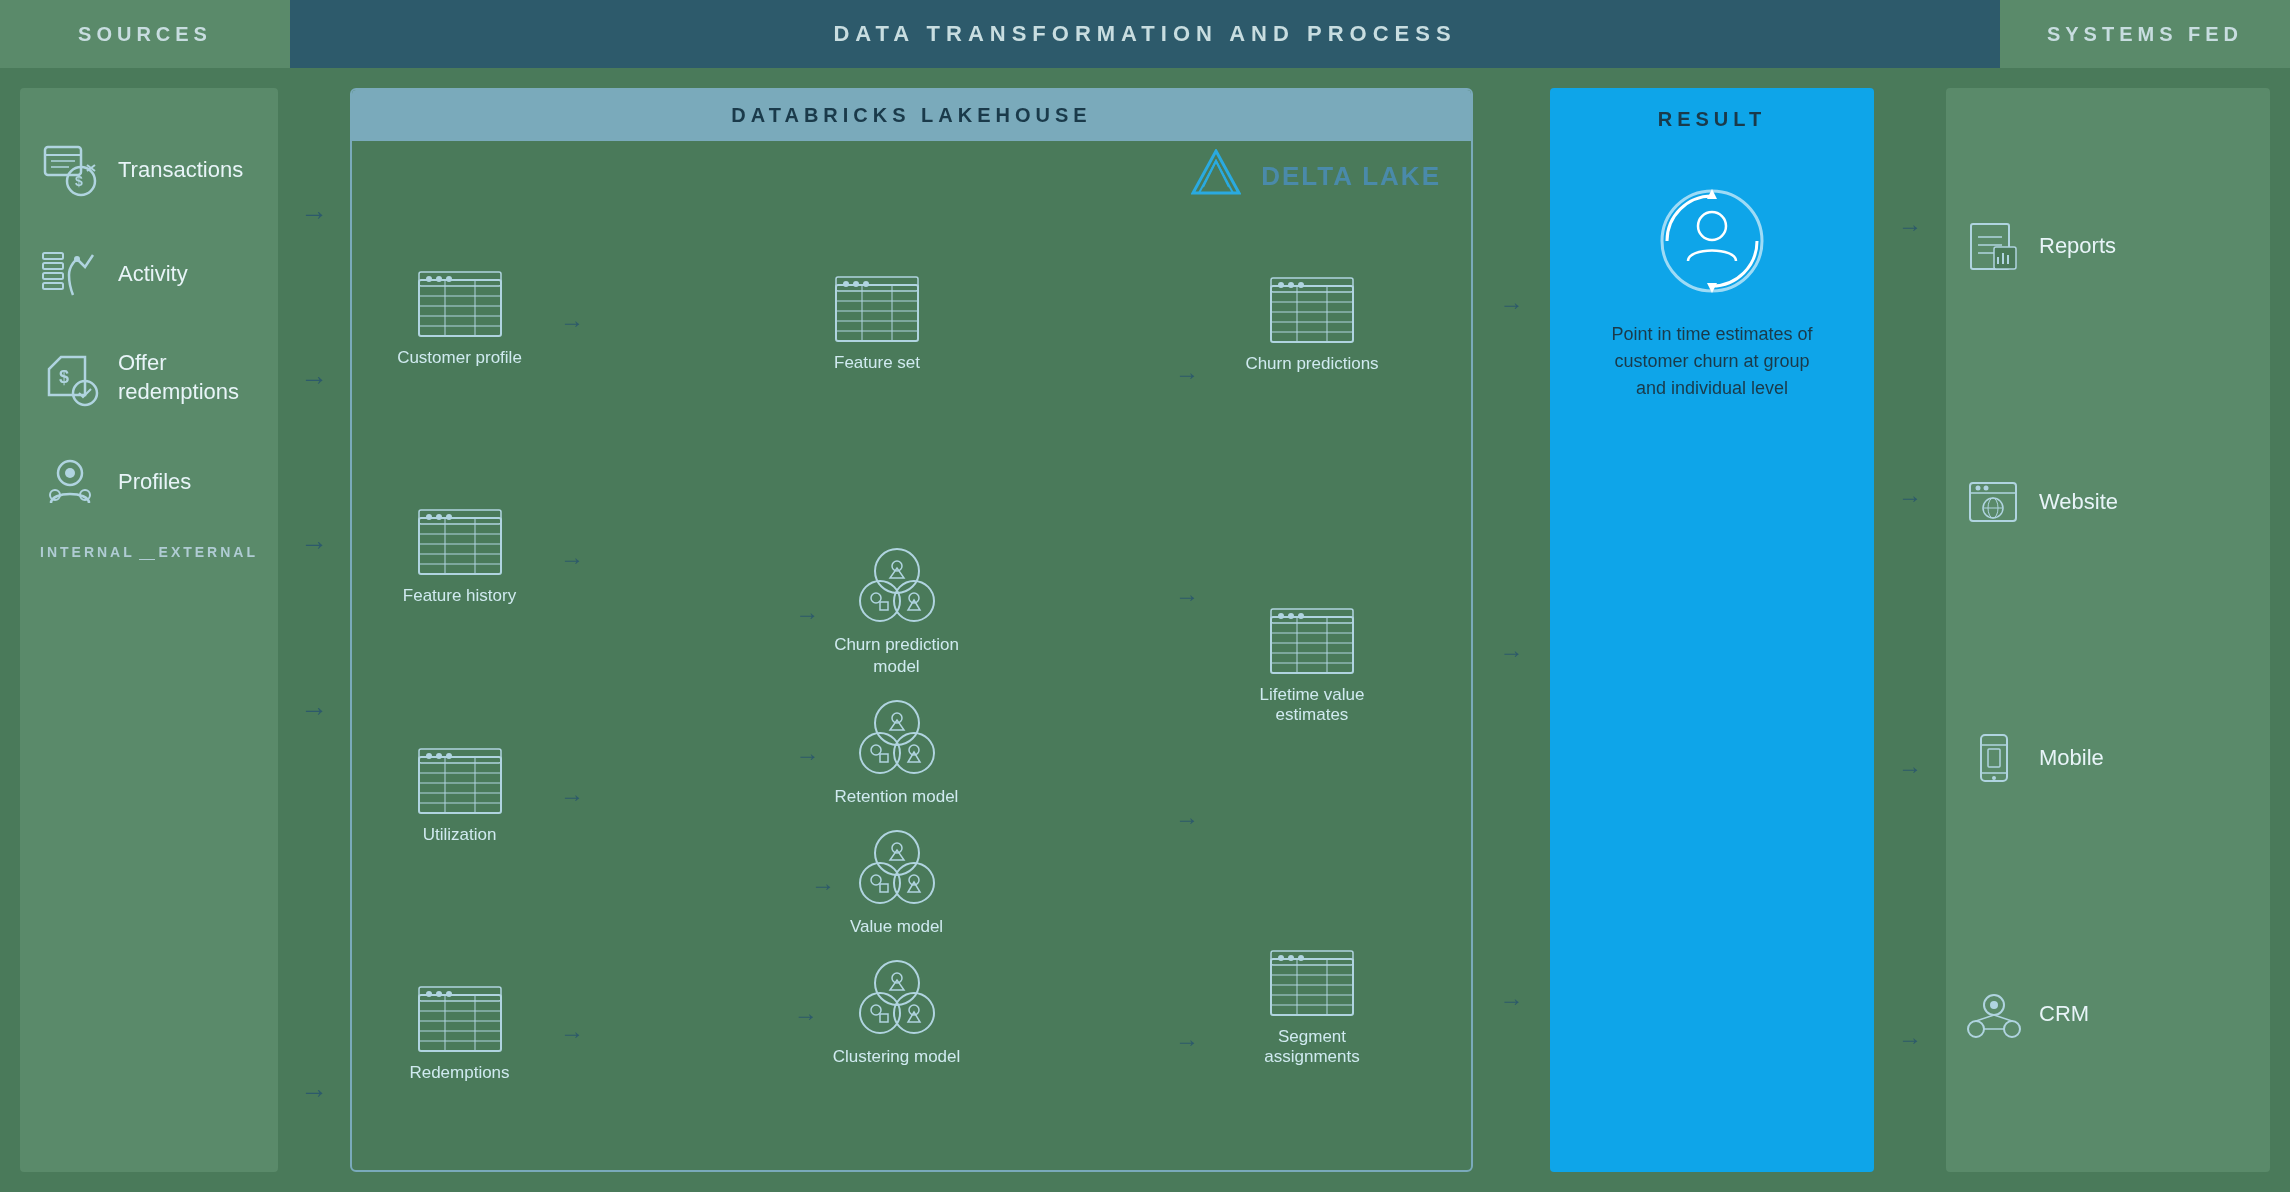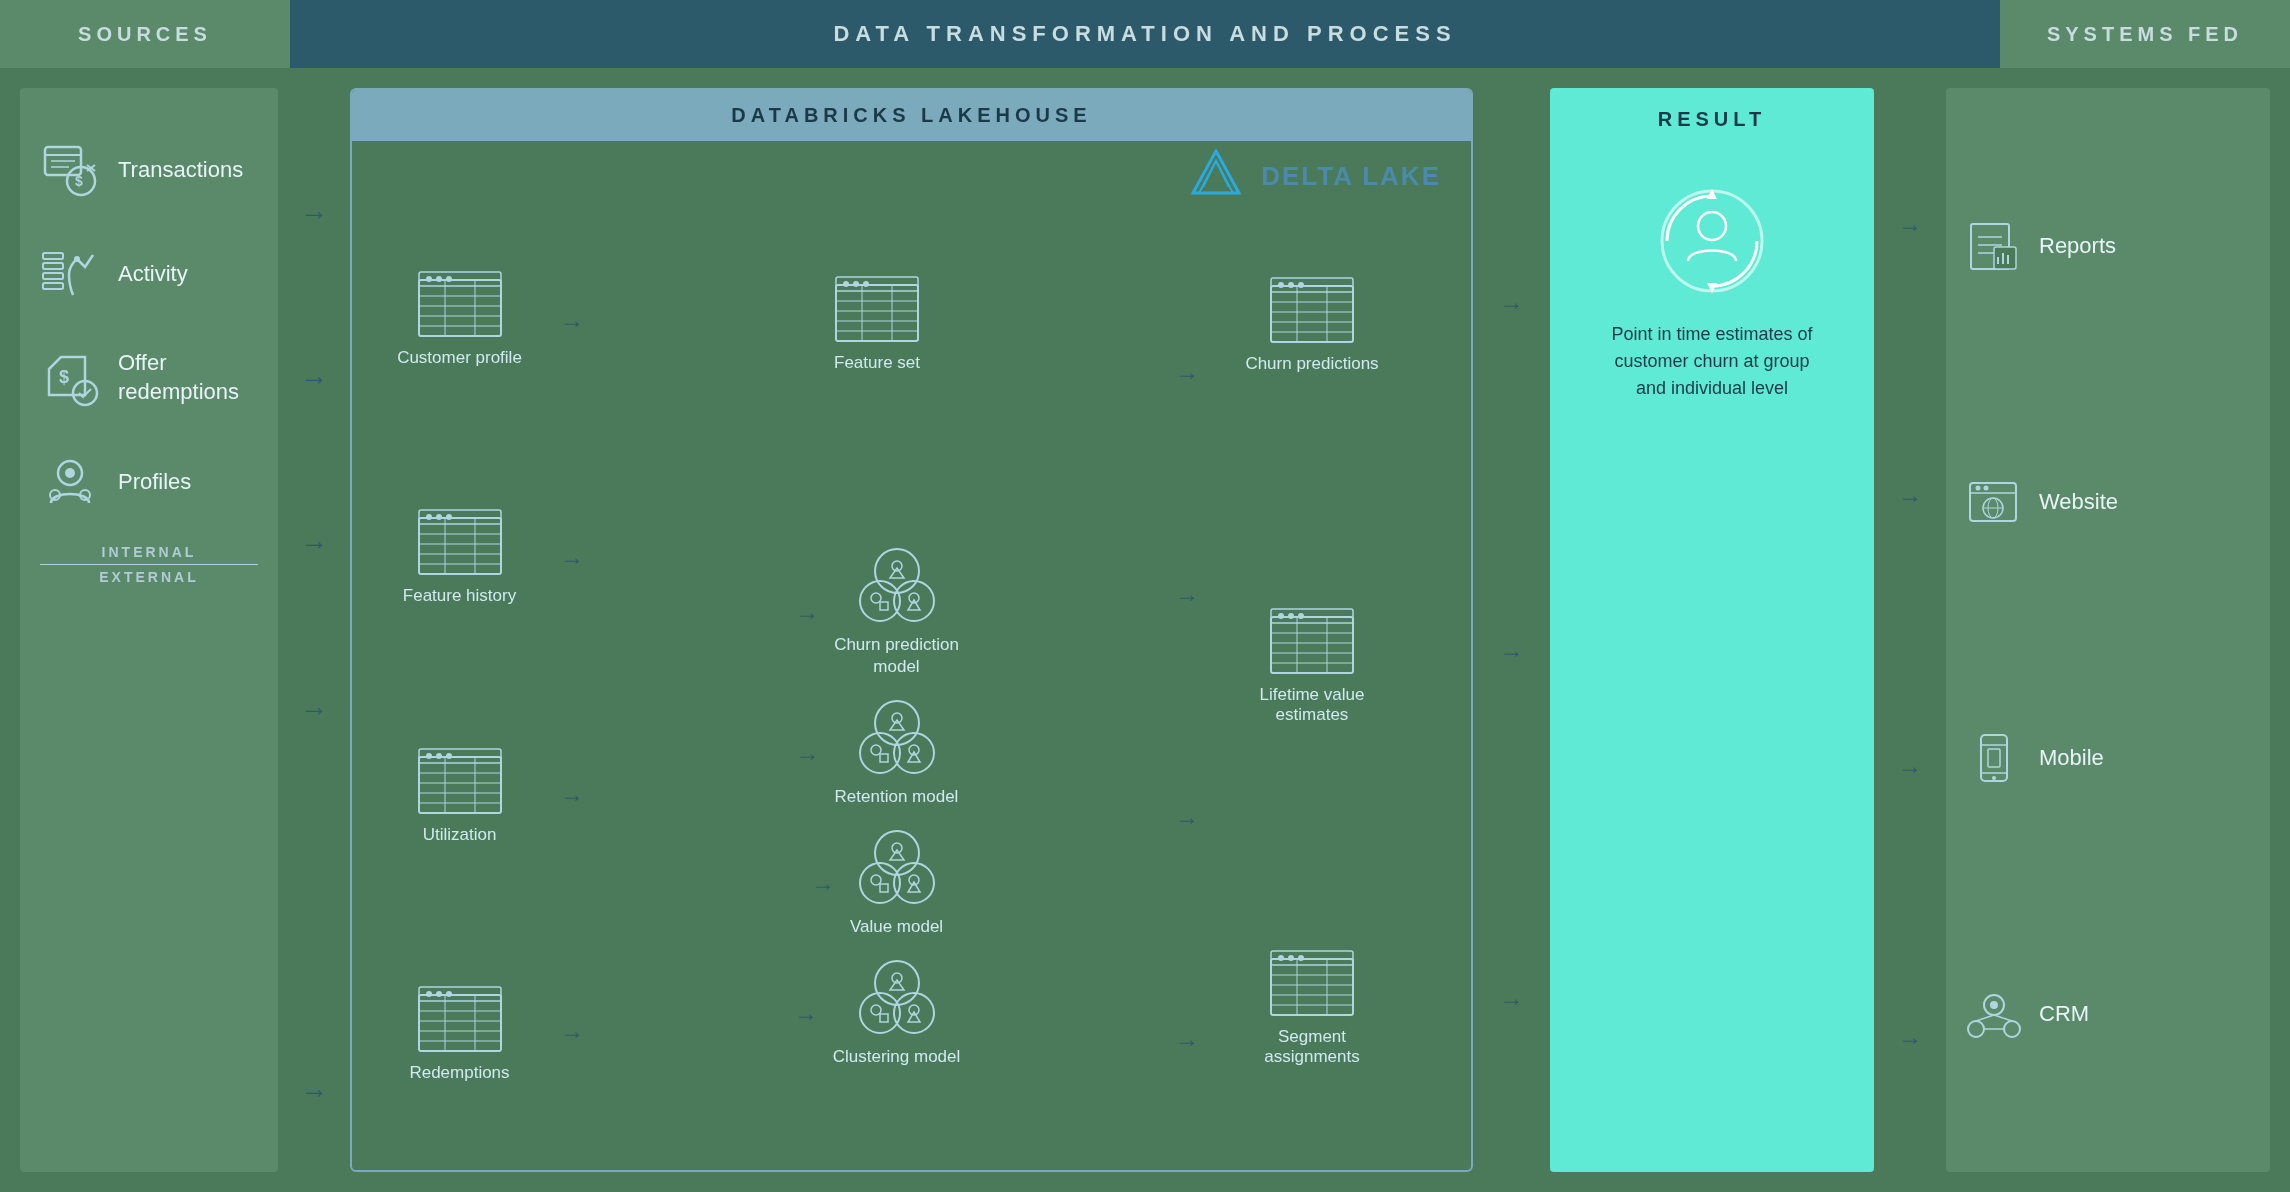--- a/index.html
+++ b/index.html
@@ -104,22 +104,22 @@
 
     .source-label {
       color: #e8f4f8;
       font-size: 22px;
       font-weight: 500;
       line-height: 1.3;
     }
 
     .divider-internal-external {
       display: flex;
-      flex-direction: column;
-      align-items: center;
+      flex-direction: row;
+      align-items: flex-end;
       padding: 10px 0;
       gap: 4px;
     }
 
     .div-label {
       color: #b0ccd4;
       font-size: 14px;
       letter-spacing: 3px;
       font-weight: 600;
     }
@@ -210,21 +210,21 @@
     }
 
     .delta-label {
       color: #4a8aaa;
       font-size: 26px;
       font-weight: 800;
       letter-spacing: 2px;
     }
 
     .result-box {
-      background: #5eead4;
+      background: #0ea5e9;
       border-radius: 4px;
       flex: 1;
       display: flex;
       flex-direction: column;
       align-items: center;
       justify-content: flex-start;
       padding: 20px;
     }
 
     .result-header {

